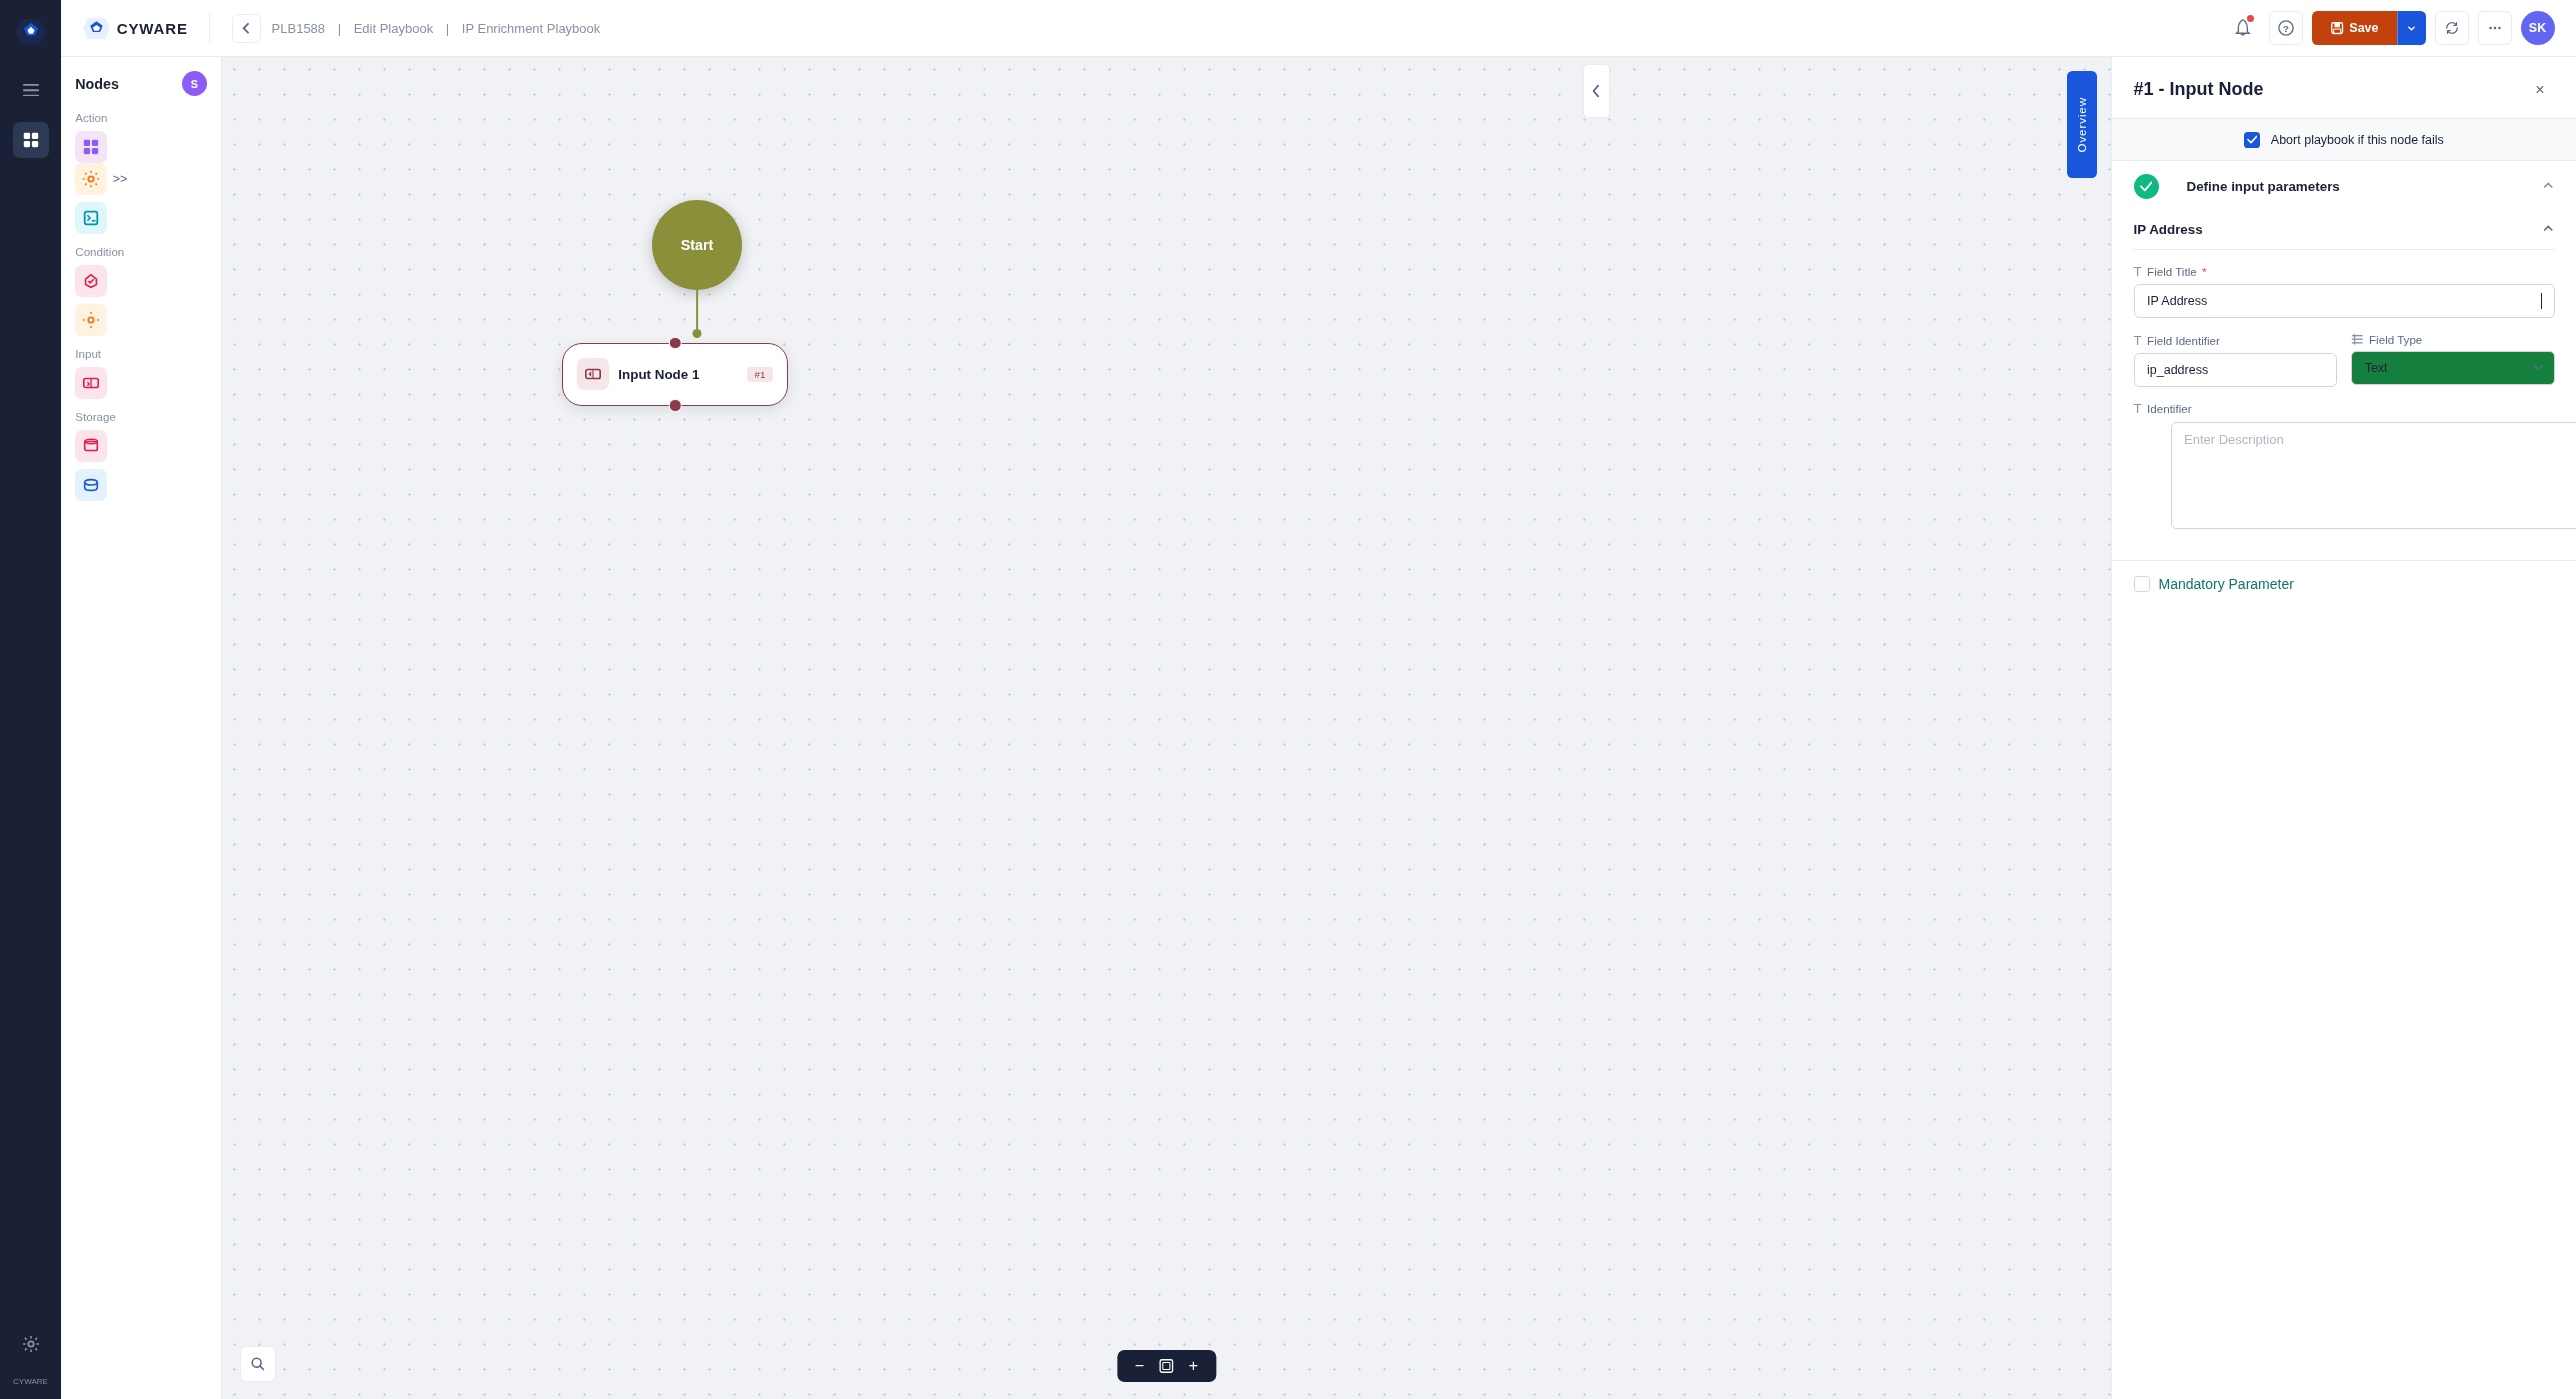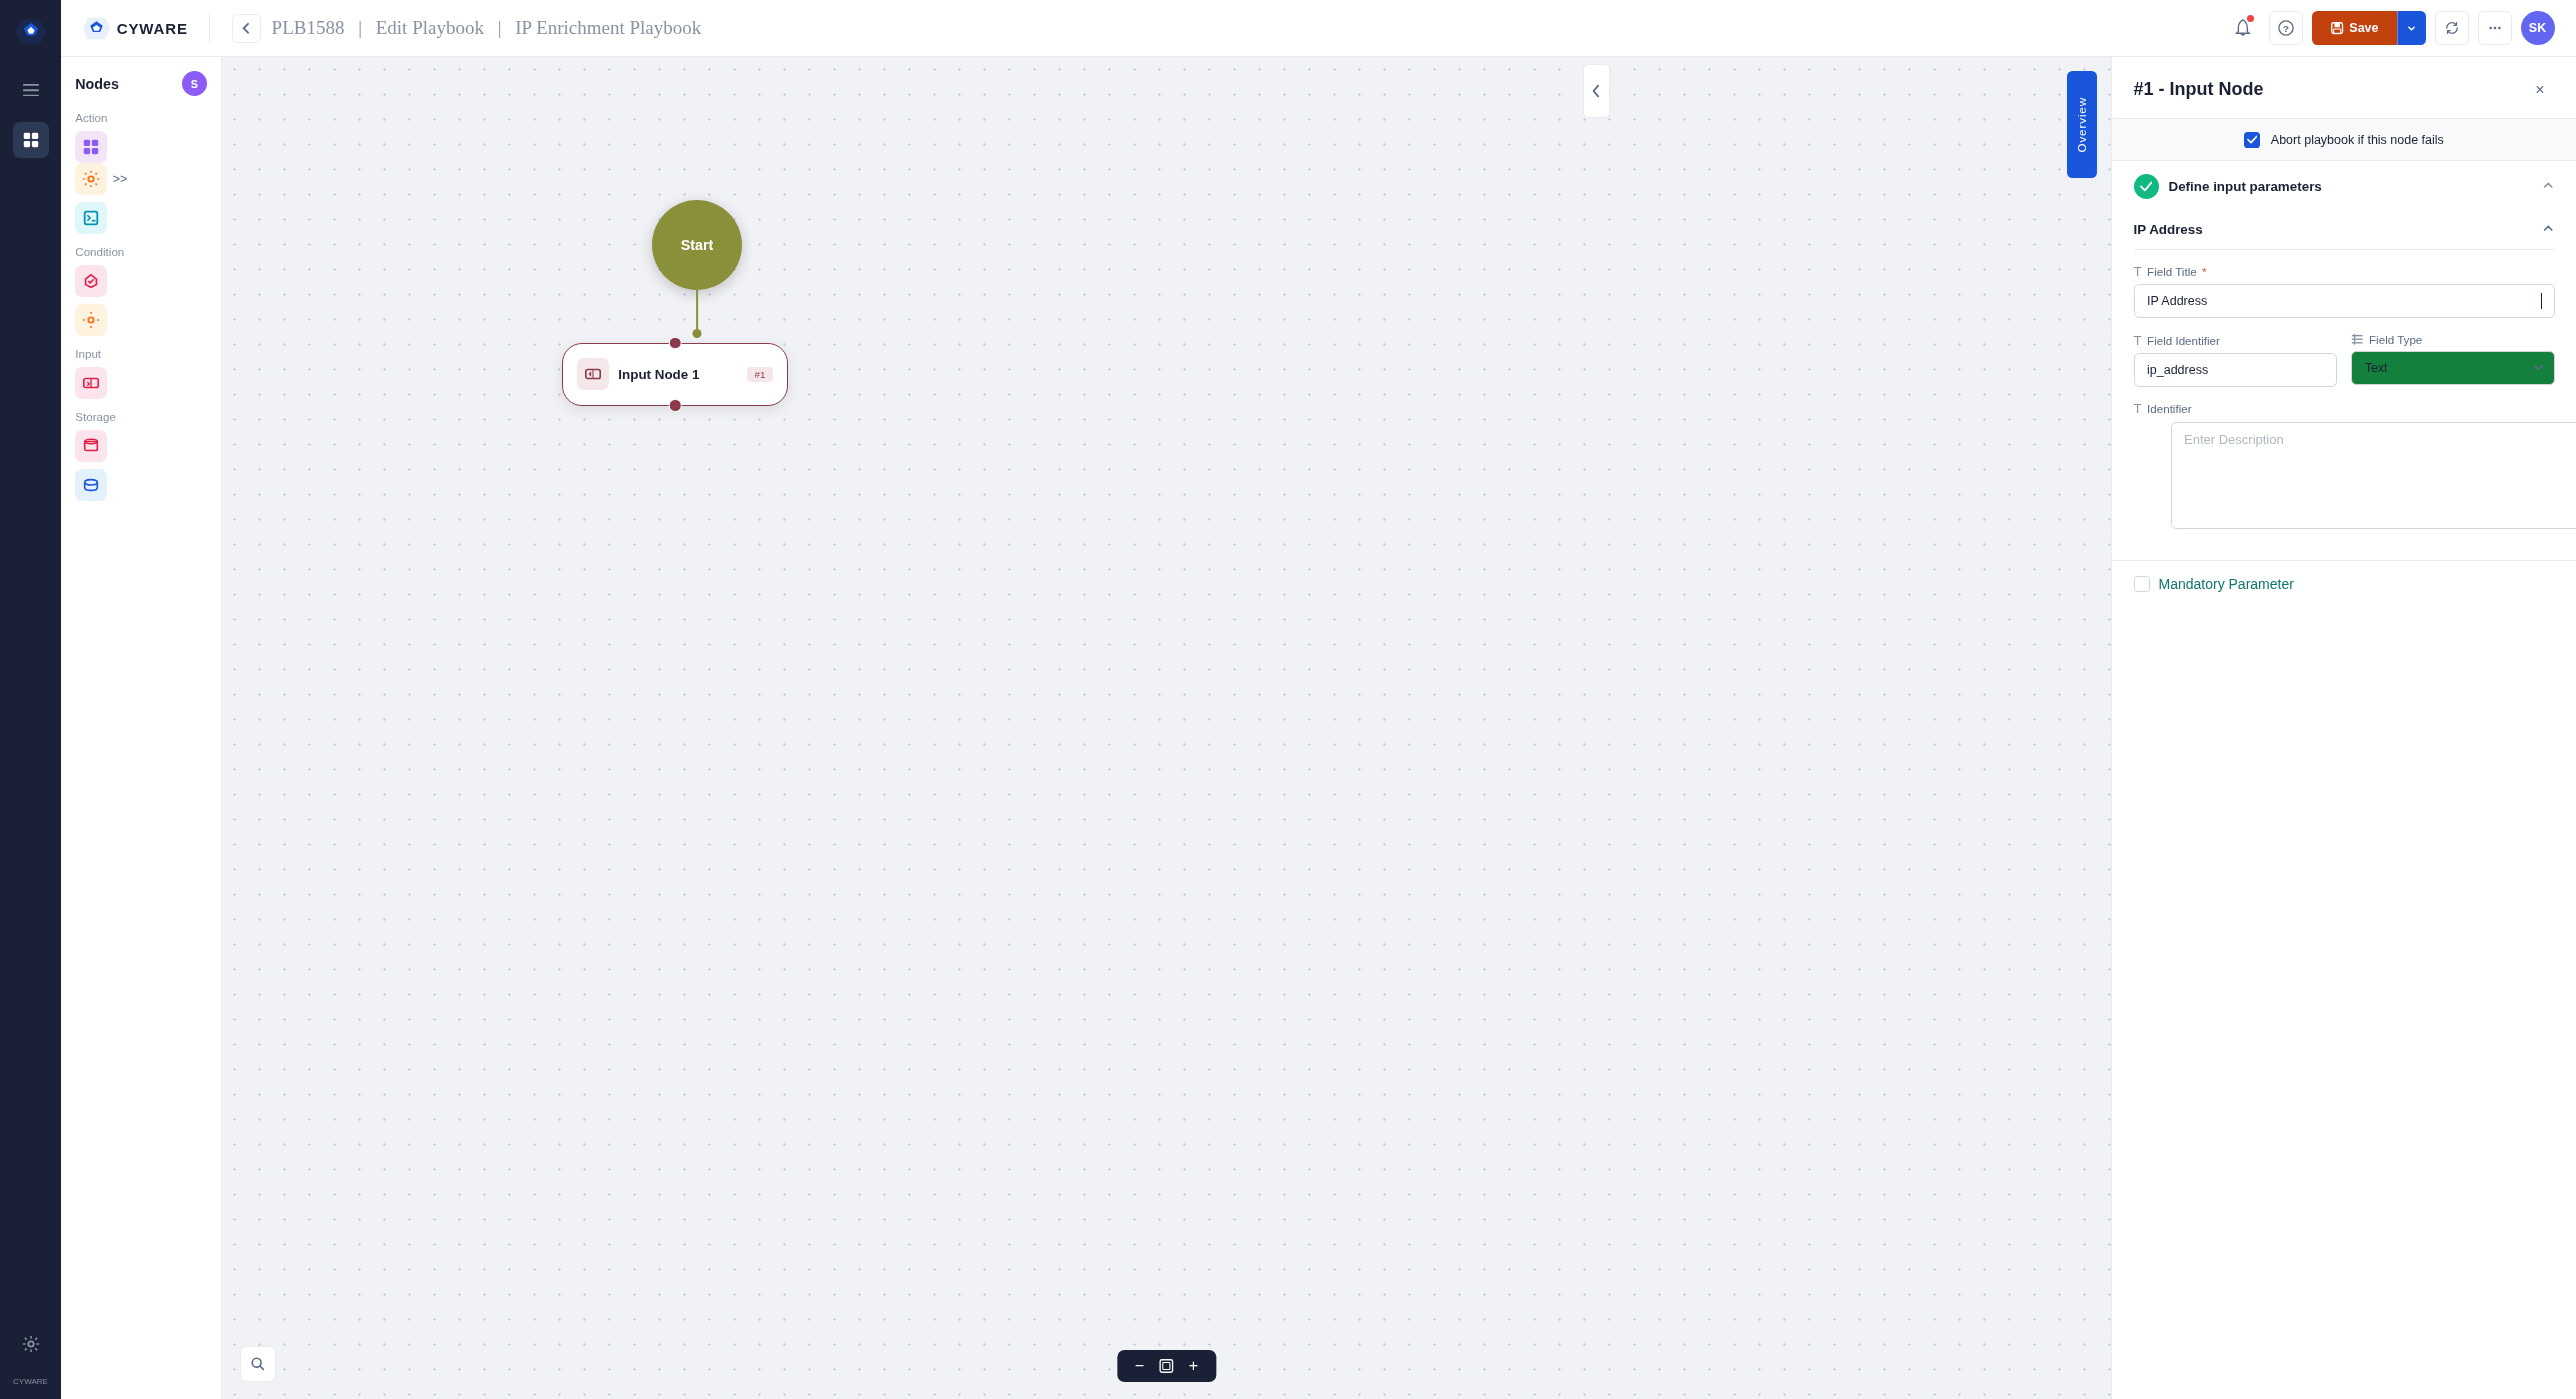--- a/index.html
+++ b/index.html
@@ -70,24 +70,23 @@
       width: 29px; height: 29px;
       background: #fff;
       border: 0.9px solid #e8ecf0;
       border-radius: 5.4px;
       display: flex; align-items: center; justify-content: center;
       cursor: pointer;
       color: #5a6a85;
       font-size: 12.5px;
     }
     .breadcrumb {
-      font-size: 19px;
+      font-size: 13px;
       color: #1a2035;
       font-weight: 500;
-      font-family: Liberation Serif, serif;
     }
     .breadcrumb span { color: #8892a4; margin: 0 3.6px; }
     .header-actions { margin-left: auto; display: flex; align-items: center; gap: 9px; }
     .save-btn-group { display: flex; align-items: center; }
     .save-btn {
       background: #c2410c;
       color: #fff;
       border: none;
       border-radius: 5.4px 0 0 5.4px;
       padding: 0 18px;
@@ -318,21 +317,21 @@
       flex-shrink: 0;
       cursor: pointer;
     }
     .abort-text { font-size: 12.5px; color: #1a2035; }
 
     
     .section-accordion {
       border-bottom: 0.9px solid #e8ecf0;
     }
     .section-header {
-      display: flex; align-items: center; gap: 10px;
+      display: flex; align-items: center; gap: 28px;
       padding: 12.5px 21.5px;
       cursor: pointer;
     }
     .section-check {
       width: 25px; height: 25px;
       background: #10b981;
       border-radius: 50%;
       display: flex; align-items: center; justify-content: center;
       color: #fff;
       font-size: 12.5px;

